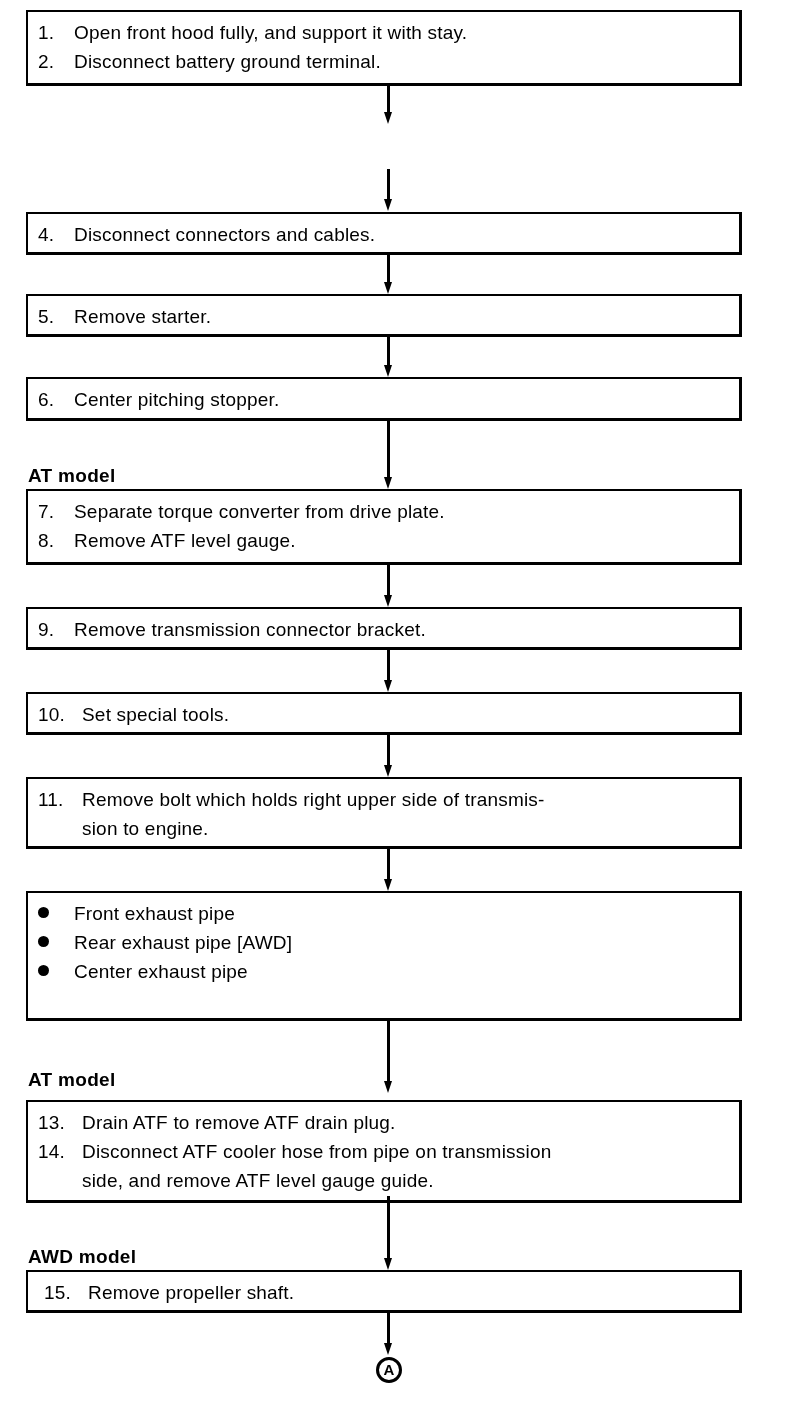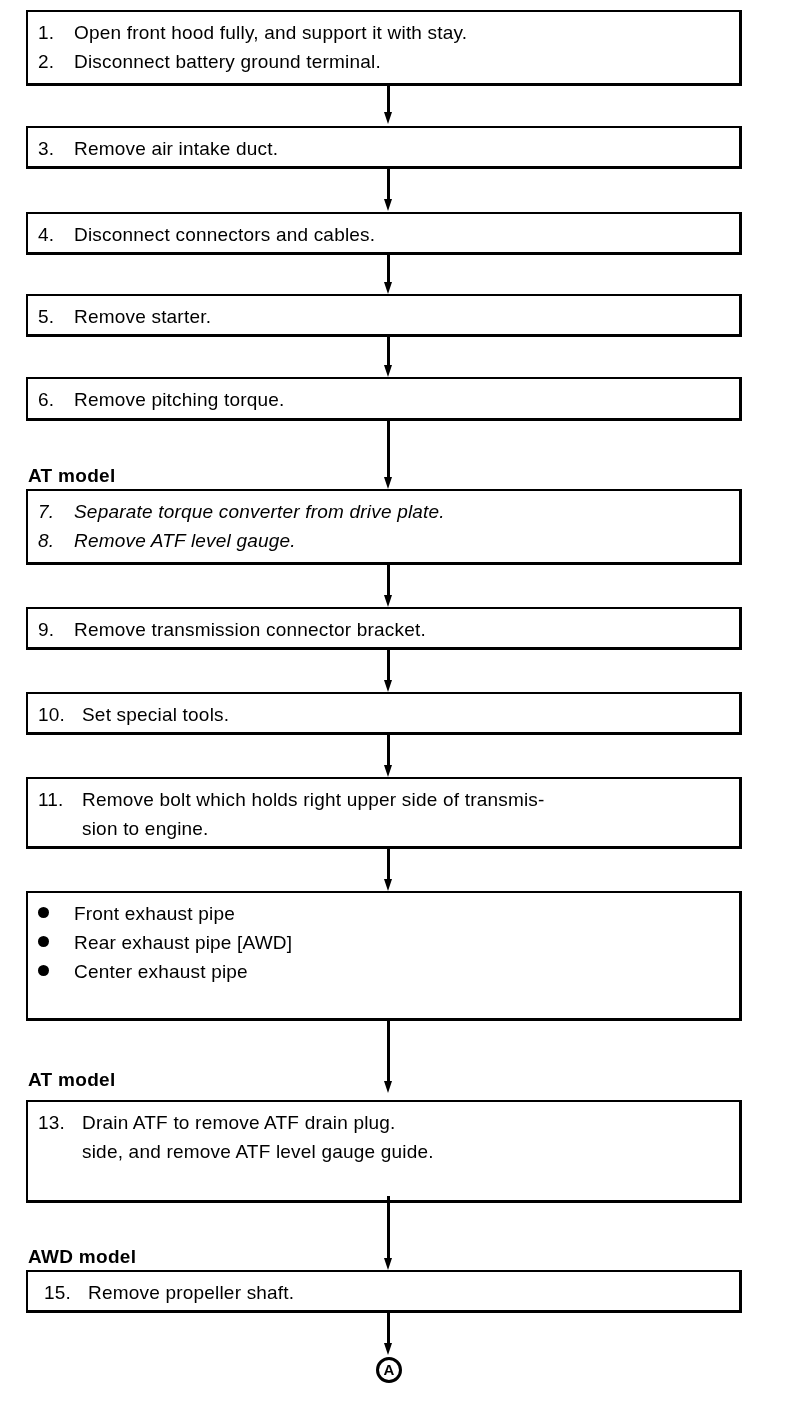--- a/index.html
+++ b/index.html
@@ -137,23 +137,20 @@
   <div class="step-box" style="top:10px; height:76px;">
     <span class="step-line"><span class="num">1.</span><span class="txt">Open front hood fully, and support it with stay.</span></span>
     <span class="step-line"><span class="num">2.</span><span class="txt">Disconnect battery ground terminal.</span></span>
   </div>
 
   <div class="connector" style="top:86px; height:38px;">
     <div class="shaft" style="height:26px;"></div>
     <div class="head" style="top:26px;"></div>
   </div>
 
-  <div class="step-box" style="top:126px; height:43px;">
-    <span class="step-line"><span class="num">3.</span><span class="txt">Remove air intake duct.</span></span>
-  </div>
 
   <div class="connector" style="top:169px; height:42px;">
     <div class="shaft" style="height:30px;"></div>
     <div class="head" style="top:30px;"></div>
   </div>
 
   <div class="step-box" style="top:212px; height:43px;">
     <span class="step-line"><span class="num">4.</span><span class="txt">Disconnect connectors and cables.</span></span>
   </div>
 
@@ -165,31 +162,31 @@
   <div class="step-box" style="top:294px; height:43px;">
     <span class="step-line"><span class="num">5.</span><span class="txt">Remove starter.</span></span>
   </div>
 
   <div class="connector" style="top:337px; height:40px;">
     <div class="shaft" style="height:28px;"></div>
     <div class="head" style="top:28px;"></div>
   </div>
 
   <div class="step-box" style="top:377px; height:44px;">
-    <span class="step-line"><span class="num">6.</span><span class="txt">Remove pitching torque.</span></span>
+    <span class="step-line"><span class="num">6.</span><span class="txt">Center pitching stopper.</span></span>
   </div>
 
   <div class="connector" style="top:421px; height:68px;">
     <div class="shaft" style="height:56px;"></div>
     <div class="head" style="top:56px;"></div>
   </div>
 
   <div class="model-label" style="top:466px;">AT model</div>
 
-  <div class="step-box" style="top:489px; height:76px;font-style:italic;">
+  <div class="step-box" style="top:489px; height:76px;">
     <span class="step-line"><span class="num">7.</span><span class="txt">Separate torque converter from drive plate.</span></span>
     <span class="step-line"><span class="num">8.</span><span class="txt">Remove ATF level gauge.</span></span>
   </div>
 
   <div class="connector" style="top:565px; height:42px;">
     <div class="shaft" style="height:30px;"></div>
     <div class="head" style="top:30px;"></div>
   </div>
 
   <div class="step-box" style="top:607px; height:43px;">
@@ -228,20 +225,21 @@
 
   <div class="connector" style="top:1021px; height:72px;">
     <div class="shaft" style="height:60px;"></div>
     <div class="head" style="top:60px;"></div>
   </div>
 
   <div class="model-label" style="top:1070px;">AT model</div>
 
   <div class="step-box" style="top:1100px; height:103px;">
     <span class="step-line wide"><span class="num">13.</span><span class="txt">Drain ATF to remove ATF drain plug.</span></span>
+    <span class="step-line wide"><span class="num">14.</span><span class="txt">Disconnect ATF cooler hose from pipe on transmission</span></span>
     <span class="step-line cont"><span class="num"></span><span class="txt">side, and remove ATF level gauge guide.</span></span>
   </div>
 
   <div class="connector" style="top:1196px; height:74px;">
     <div class="shaft" style="height:62px;"></div>
     <div class="head" style="top:62px;"></div>
   </div>
 
   <div class="model-label" style="top:1247px;">AWD model</div>
 

